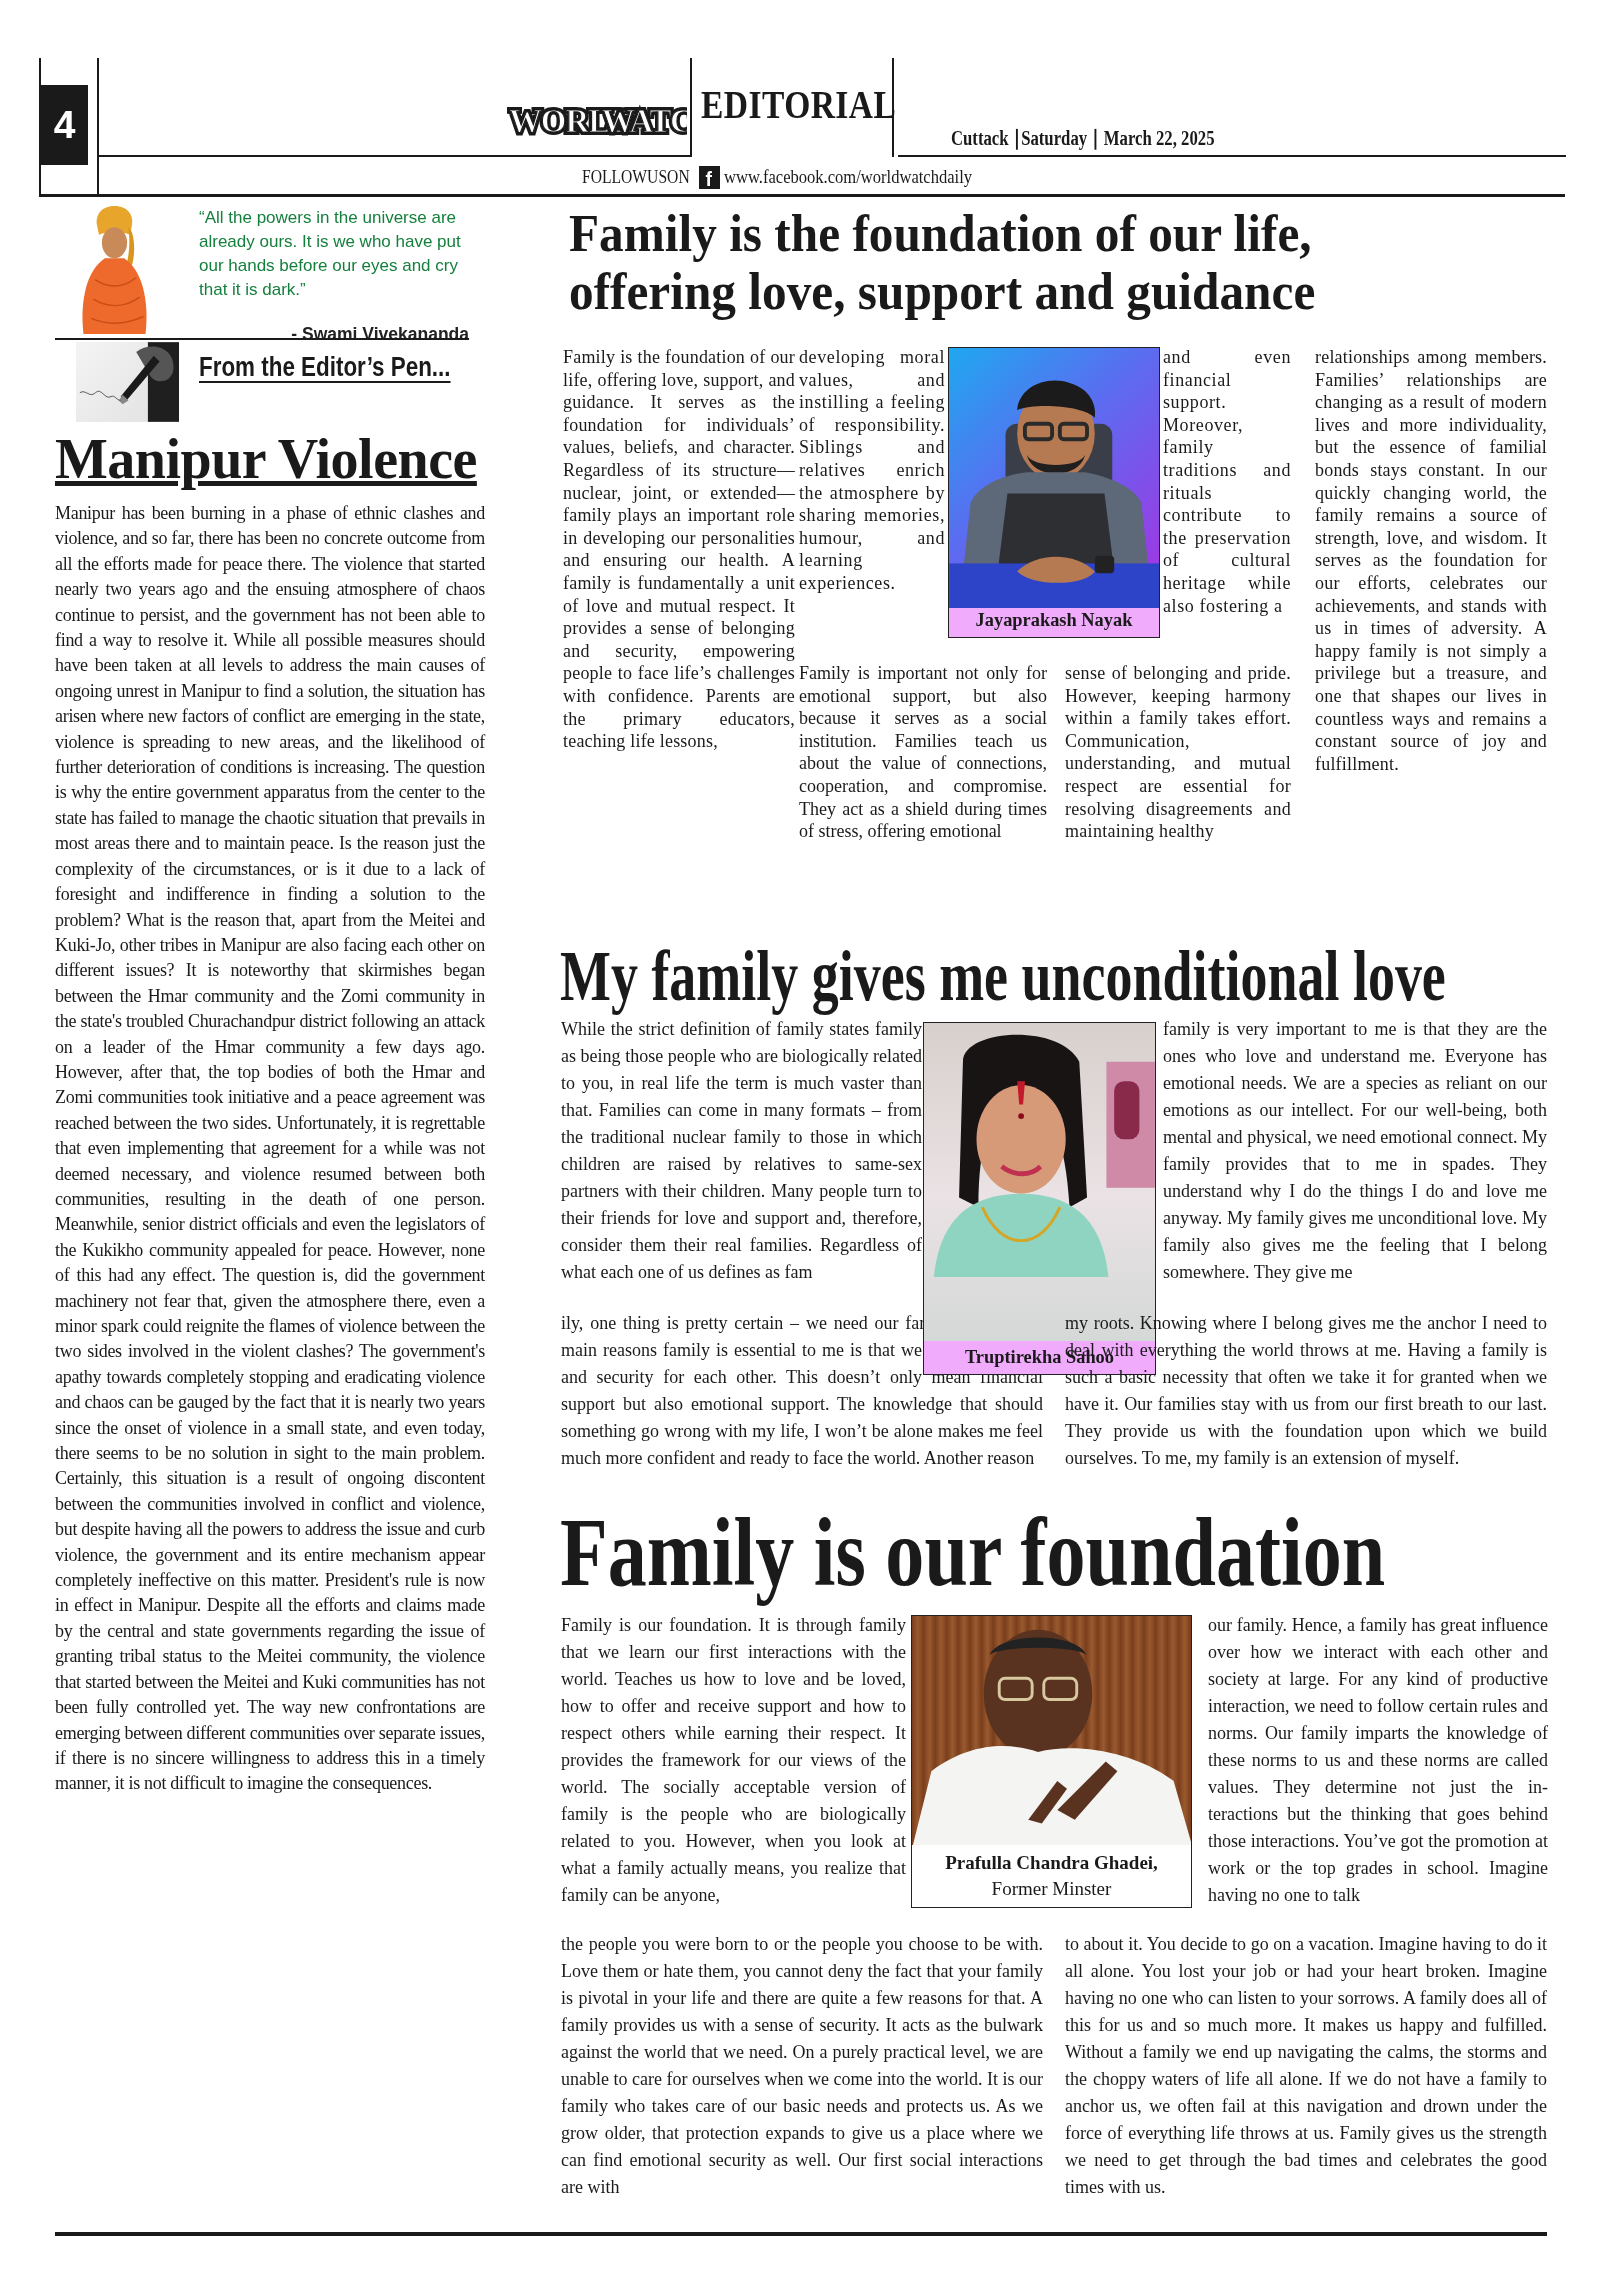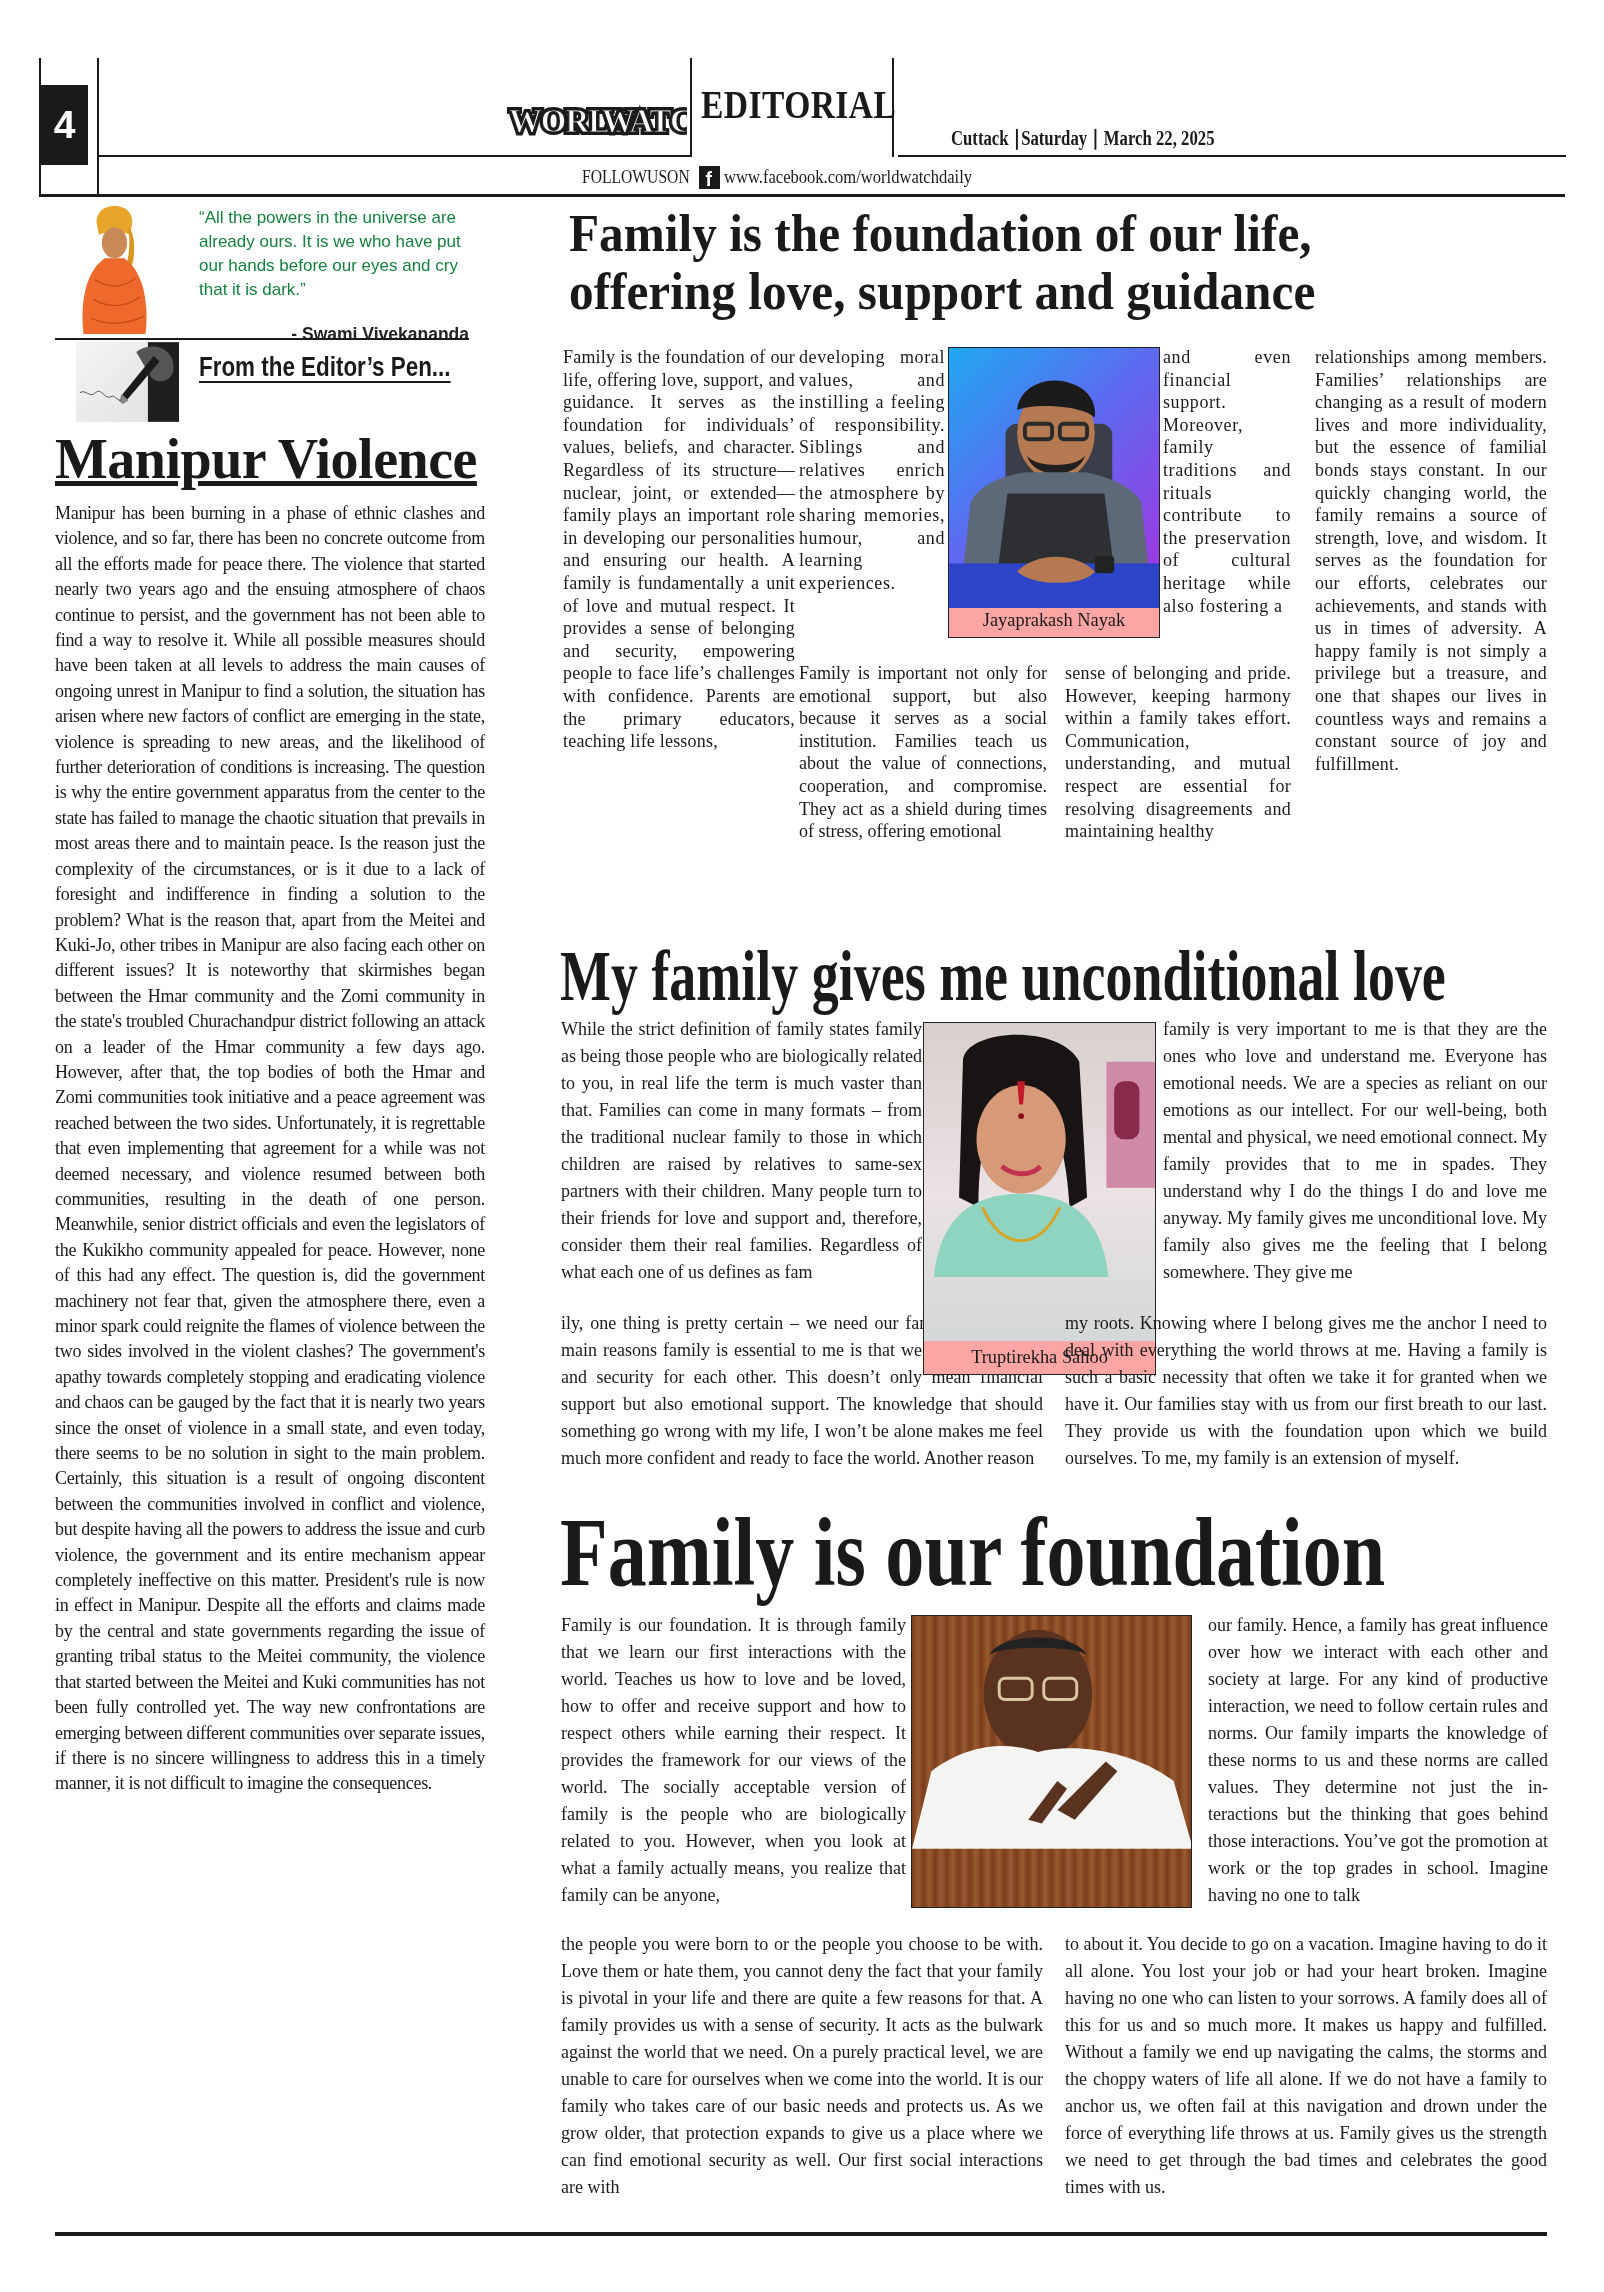--- a/index.html
+++ b/index.html
@@ -37,22 +37,22 @@
     transform: scaleX(0.83); transform-origin: left top; white-space: nowrap; }
   .manipur-title { left: 55px; top: 427px; width: 485px; font-size: 56px; font-weight: bold; letter-spacing: -0.5px; white-space: nowrap; text-decoration: underline; }
   .manipur-body { left: 55px; top: 501px; width: 430px; font-size: 18px; line-height: 25.4px; text-align: justify;
     hyphens: manual; letter-spacing: -0.3px; }
 
   
   .h1 { left: 569px; top: 204px; width: 970px; font-size: 53px; font-weight: bold; line-height: 58px;
     transform: scaleX(0.93); transform-origin: left top; white-space: nowrap; }
   .col { position: absolute; font-size: 18px; line-height: 22.6px; text-align: justify; text-align-last: auto; }
   .photo-box { position: absolute; border: 1.9px solid #222; background: #fff; }
-  .photo-caption { position: absolute; left: 0; right: 0; bottom: 0; text-align: center; font-weight: normal;
-    font-size: 18.4px; background: #fca5a5; line-height: 25px; white-space: nowrap; }
+  .photo-caption { position: absolute; left: 0; right: 0; bottom: 0; text-align: center; font-weight: bold;
+    font-size: 18.4px; background: #f0abfc; line-height: 25px; white-space: nowrap; }
 
   
   .h2 { left: 560px; top: 937px; font-size: 71px; font-weight: bold; line-height: 78px;
     transform: scaleX(0.76); transform-origin: left top; white-space: nowrap; }
   .col2 { position: absolute; font-size: 18px; line-height: 27px; text-align: justify; }
 
   
   .h3 { left: 560px; top: 1502px; font-size: 97px; font-weight: bold; line-height: 102px;
     transform: scaleX(0.805); transform-origin: left top; white-space: nowrap; }
 
@@ -180,19 +180,23 @@
   <div style="position:absolute; inset:0; background:repeating-linear-gradient(90deg,#7a3e1c 0px,#9a5a30 5.8px,#7a3e1c 11.6px);"></div>
   <svg width="281" height="233" viewBox="0 0 290 240" style="position:absolute; left:0; top:0;">
     <ellipse cx="130" cy="80" rx="56" ry="66" fill="#5a3320"></ellipse>
     <path d="M80 40 C90 16 170 16 180 40 C170 30 90 30 80 40 Z" fill="#222"></path>
     <rect x="90" y="64" width="34" height="22" rx="6" fill="none" stroke="#d8c8a0" stroke-width="3"></rect>
     <rect x="136" y="64" width="34" height="22" rx="6" fill="none" stroke="#d8c8a0" stroke-width="3"></rect>
     <path d="M0 240 L20 160 C60 130 100 130 130 140 C170 130 230 140 270 170 L290 240 Z" fill="#f4f4f2"></path>
     <path d="M150 200 L200 150 L212 160 L168 210 Z" fill="#5a3320"></path>
     <path d="M120 210 L150 170 L160 178 L134 214 Z" fill="#5a3320"></path>
   </svg>
+  <div style="position:absolute; left:0; right:0; bottom:0; height:62px; background:#fff; text-align:center; padding-top:3.9px;">
+    <div style="font-weight:bold; font-size:19px; line-height:27px; white-space:nowrap;">Prafulla Chandra Ghadei,</div>
+    <div style="font-size:19px; line-height:25px;">Former Minster</div>
+  </div>
 </div>
 
 <div class="col2" style="left:1208px; top:1612px; width:340px;">our family. Hence, a family has great influence over how we interact with each other and society at large. For any kind of productive interaction, we need to follow certain rules and norms. Our family imparts the knowledge of these norms to us and these norms are called values. They determine not just the in­teractions but the thinking that goes behind those interactions. You’ve got the promotion at work or the top grades in school. Imagine having no one to talk</div>
 <div class="col2" style="left:1065px; top:1931px; width:482px;">to about it. You decide to go on a vacation. Imagine having to do it all alone. You lost your job or had your heart broken. Imagine having no one who can listen to your sorrows. A family does all of this for us and so much more. It makes us happy and fulfilled. Without a family we end up navigating the calms, the storms and the choppy waters of life all alone. If we do not have a family to anchor us, we often fail at this navigation and drown under the force of everything life throws at us. Family gives us the strength we need to get through the bad times and celebrates the good times with us.</div>
 
 <div class="hline bottom-rule" style="left:55px; top:2232px; width:1492px;"></div>
 
 
 </body></html>

